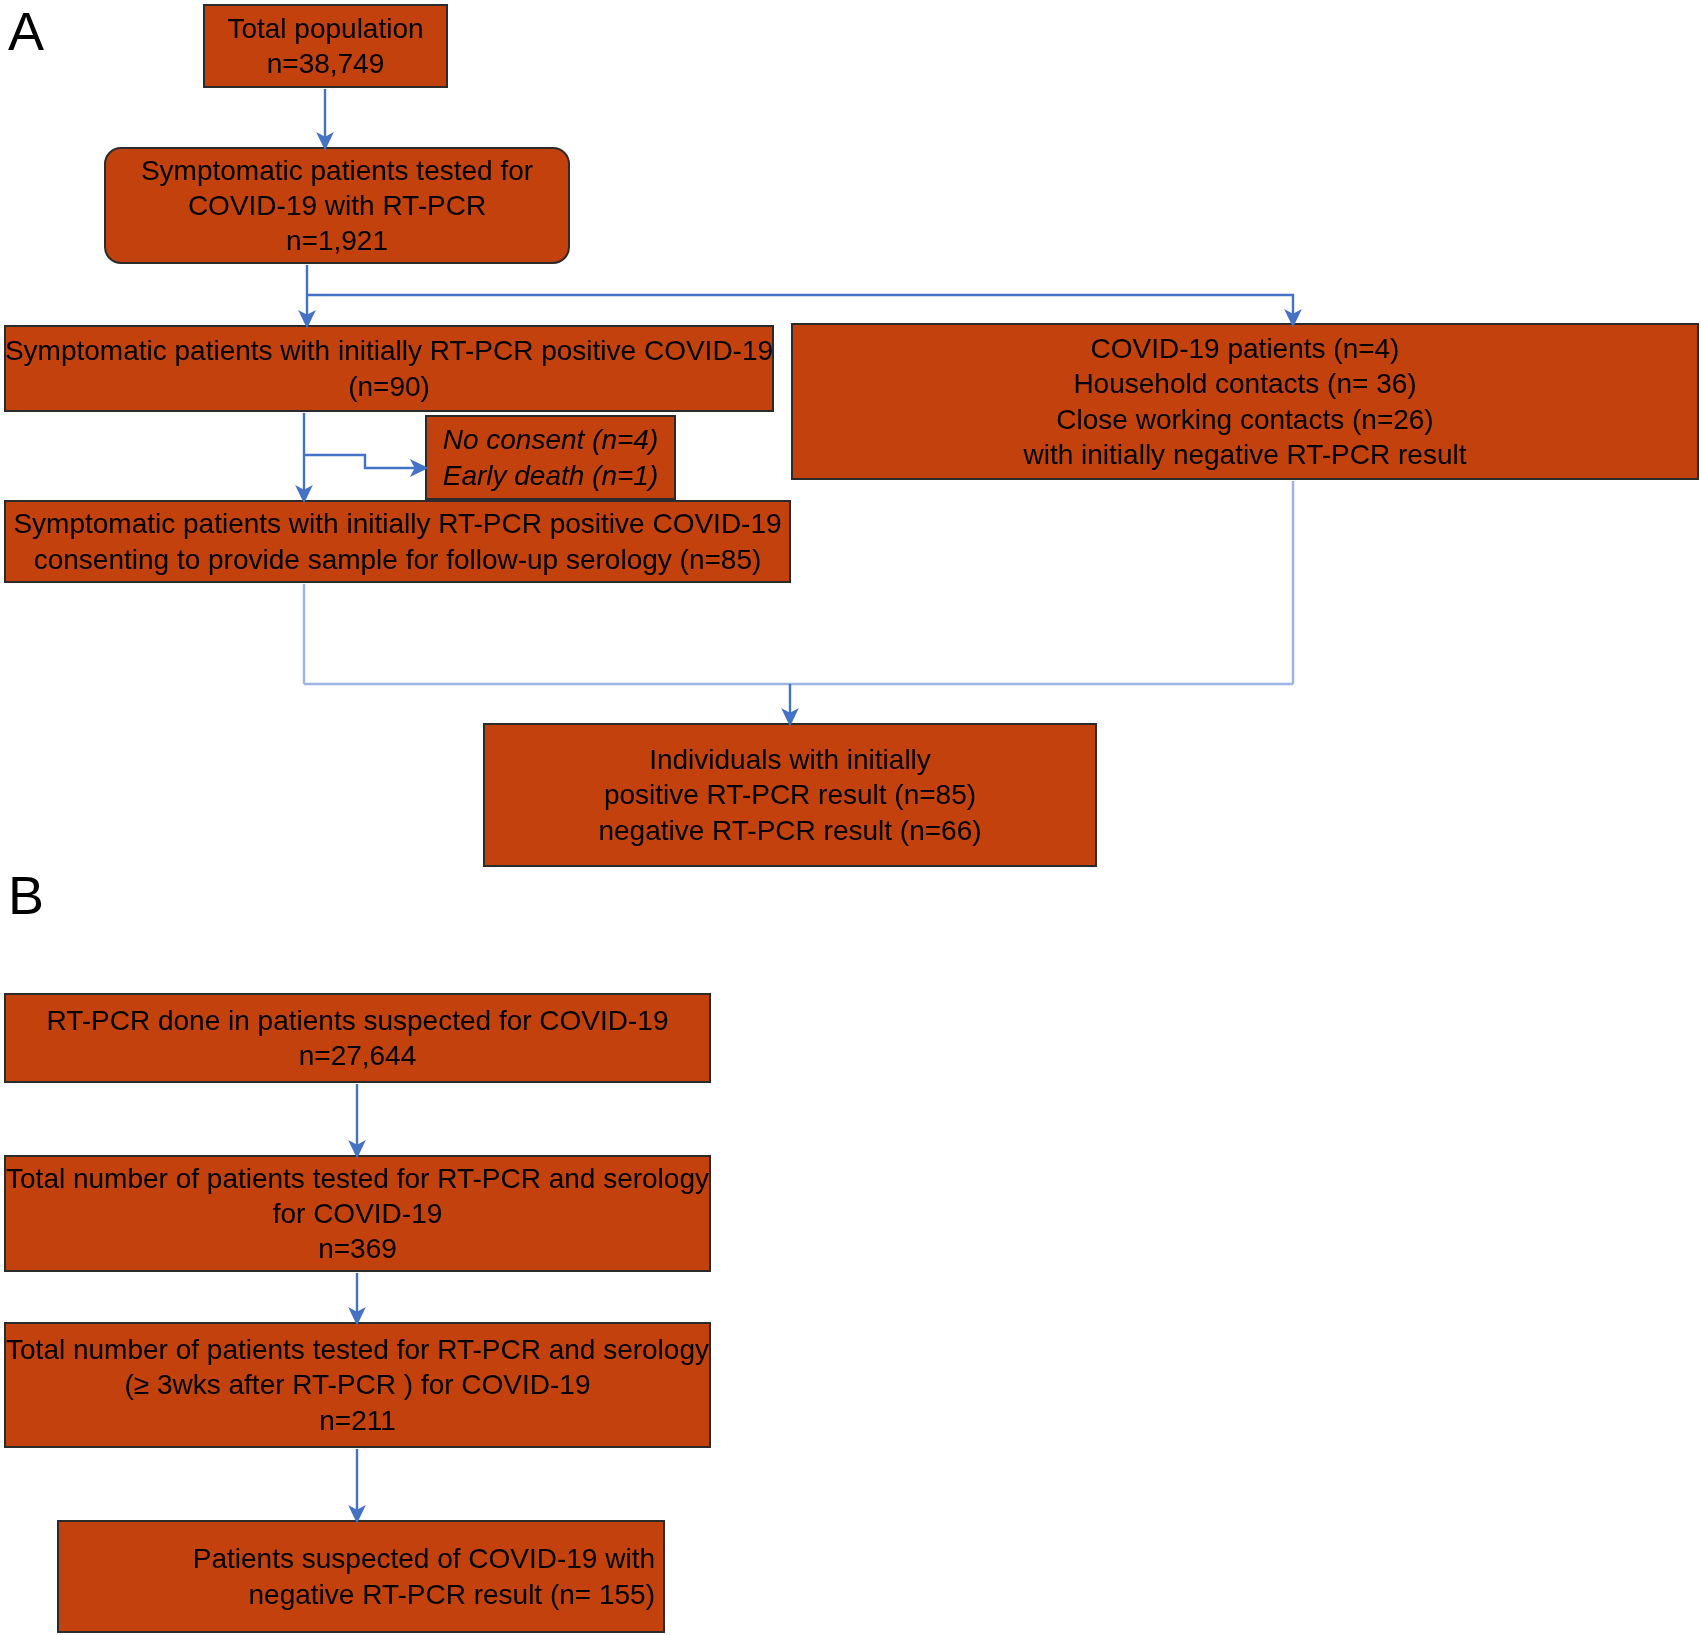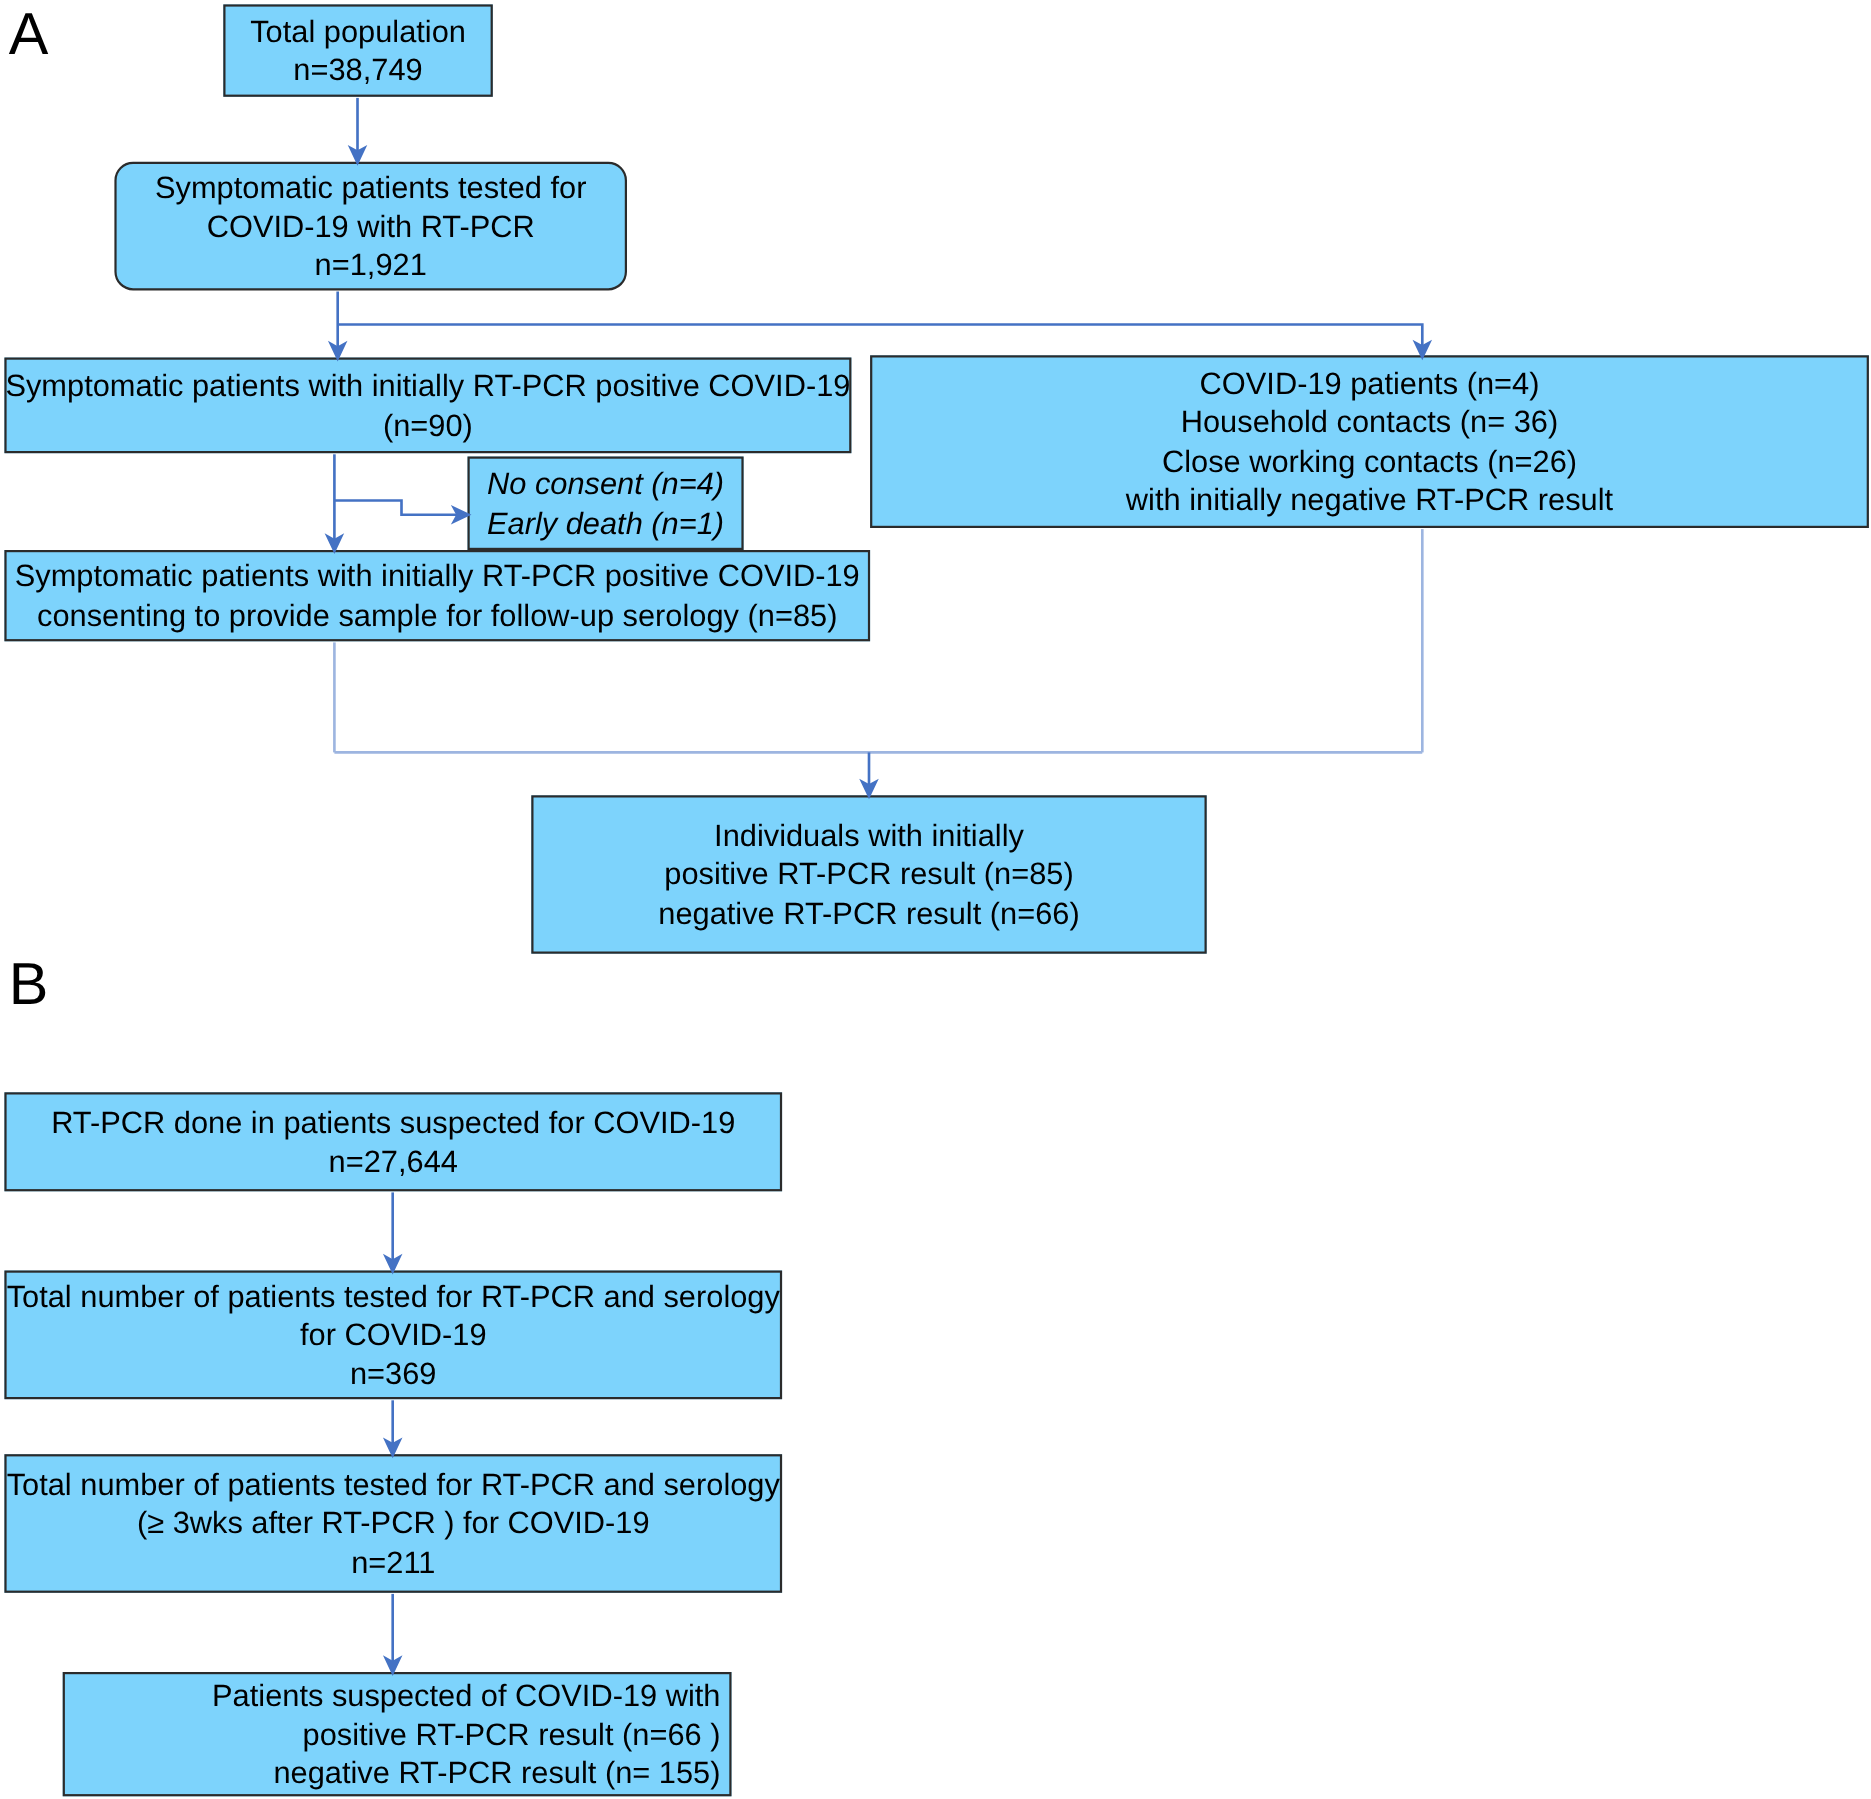--- a/index.html
+++ b/index.html
@@ -19,21 +19,21 @@
     font-size:54px;
     line-height:1;
     font-weight:400;
     color:#000000;
     letter-spacing:0px;
   }
   .node{
     position:absolute;
     box-sizing:border-box;
     border:2px solid #2b2b2b;
-    background:#7dd3fc;
+    background:#c2410c;
     display:flex;
     flex-direction:column;
     align-items:center;
     justify-content:center;
     font-size:28px;
     line-height:1.26;
     color:#000000;
     text-align:center;
     padding:4px 8px;
   }
@@ -111,21 +111,20 @@
   </div>
 
   <div class="node" id="b-total-tested-3wks" style="left:4px; top:1322px; width:707px; height:126px;">
     <span class="ln">Total number of patients tested for RT-PCR and serology</span>
     <span class="ln">(≥ 3wks after RT-PCR ) for COVID-19</span>
     <span class="ln">n=211</span>
   </div>
 
   <div class="node left-align" id="b-suspected-results" style="left:57px; top:1520px; width:608px; height:113px;">
     <span class="ln">Patients suspected of COVID-19 with</span>
-    <span class="ln">positive RT-PCR result (n=66 )</span>
     <span class="ln">negative RT-PCR result (n= 155)</span>
   </div>
 
   <svg class="edges" viewBox="0 0 1701 1635">
     <defs>
       <marker id="ah" markerWidth="9" markerHeight="9" refX="4.2" refY="4.5" orient="auto" markerUnits="strokeWidth">
         <path d="M0.4,0.8 L8.2,4.5 L0.4,8.2 L2.4,4.5 Z" fill="#4472C4"></path>
       </marker>
       <marker id="ahl" markerWidth="9" markerHeight="9" refX="4.2" refY="4.5" orient="auto" markerUnits="strokeWidth">
         <path d="M0.4,0.8 L8.2,4.5 L0.4,8.2 L2.4,4.5 Z" fill="#4472C4"></path>

